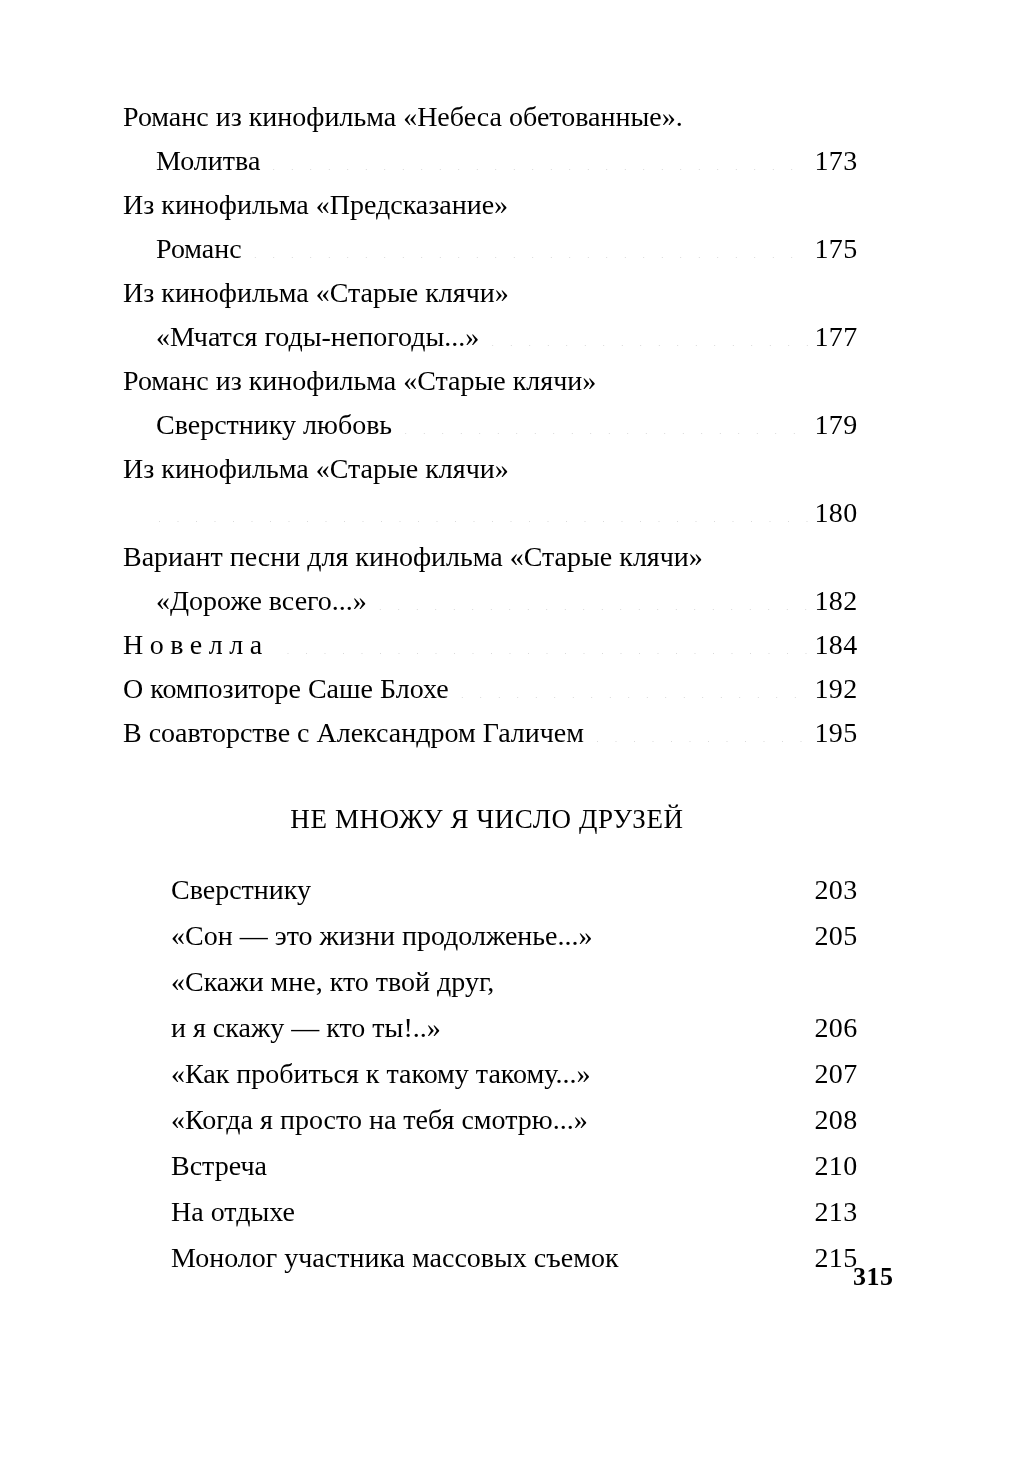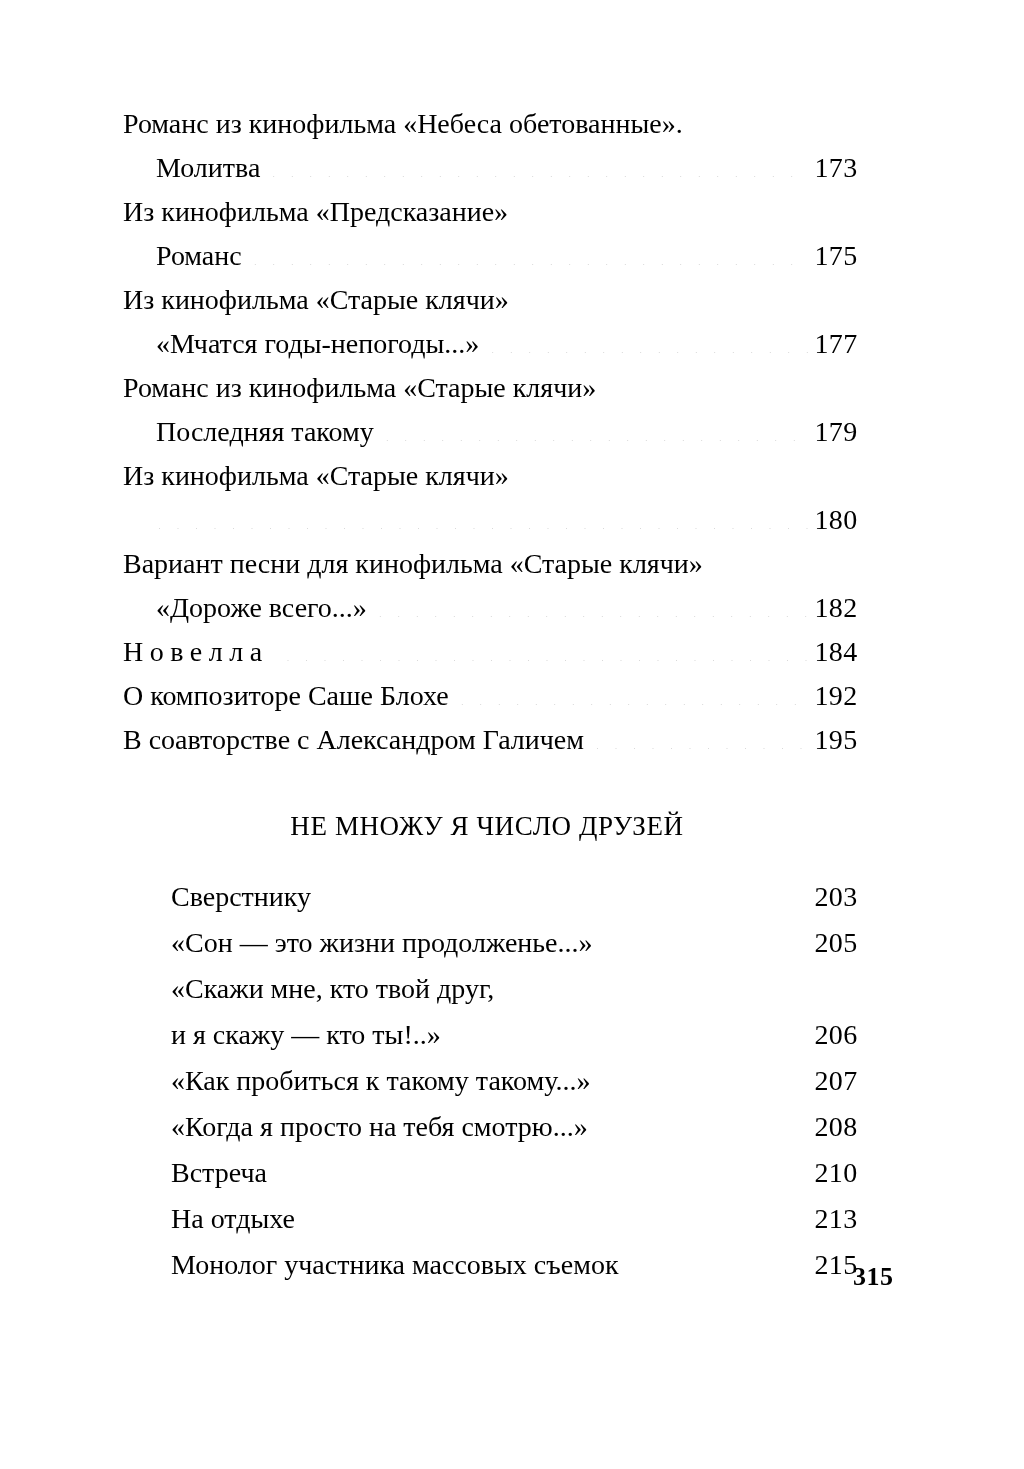--- a/index.html
+++ b/index.html
@@ -19,21 +19,21 @@
     position: relative;
     width: 1024px;
     height: 1469px;
     box-sizing: border-box;
     overflow: hidden;
   }
 
   .content {
     position: absolute;
     left: 123px;
-    top: 102px;
+    top: 95px;
     width: 740px;
     font-family: Liberation Serif, serif;
   }
 
   
   .toc-line {
     display: flex;
     align-items: baseline;
     font-size: 28px;
     line-height: 44px;
@@ -140,21 +140,21 @@
         </div>
         <div class="toc-line indent">
           <span class="title">«Мчатся годы-непогоды...»</span>
           <span class="leader"></span>
           <span class="pageno">177</span>
         </div>
         <div class="toc-line plain">
           <span class="title">Романс из кинофильма «Старые клячи»</span>
         </div>
         <div class="toc-line indent">
-          <span class="title">Последняя такому</span>
+          <span class="title">Сверстнику любовь</span>
           <span class="leader"></span>
           <span class="pageno">179</span>
         </div>
         <div class="toc-line plain">
           <span class="title">Из кинофильма «Старые клячи»</span>
         </div>
         <div class="toc-line indent">
           <span class="leader"></span>
           <span class="pageno">180</span>
         </div>

